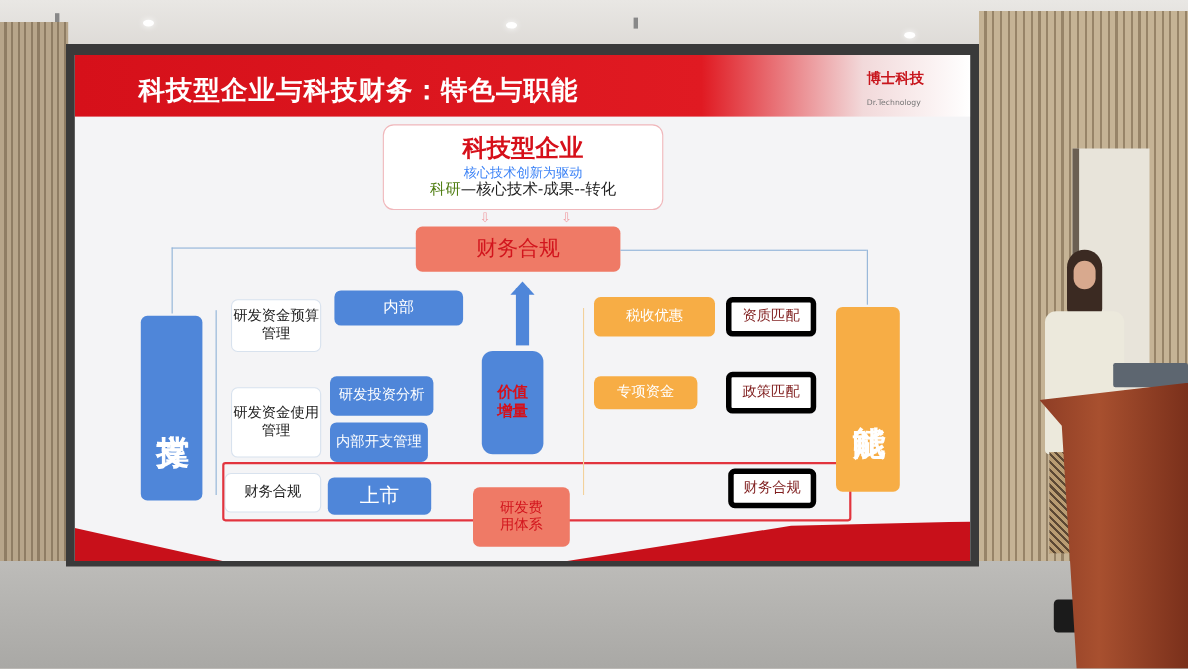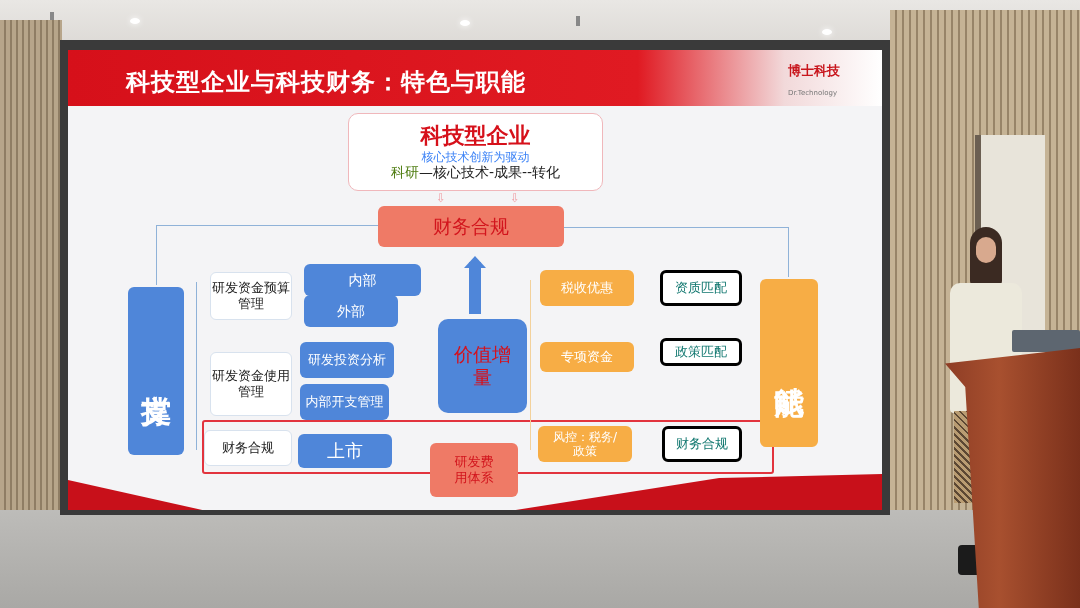--- a/index.html
+++ b/index.html
@@ -18,21 +18,21 @@
 #slide-title{left:58px;top:16px;color:#fff;font-size:24px;font-weight:bold;letter-spacing:1px;font-family:"DejaVu Sans",sans-serif}
 #logo{left:708px;top:12px;width:100px;height:40px;text-align:left}
 #logo-cn{font-size:13px;color:#c8161d;font-weight:bold;display:block;padding-left:12px}
 #logo-en{font-size:7px;color:#777;padding-left:12px}
 #bottom-wave{left:0;top:430px;width:814px;height:40px;background:#c8101a;clip-path:polygon(0 0,22% 100%,0 100%);}
 #bottom-wave2{left:0;top:420px;width:814px;height:40px;background:#c8101a;clip-path:polygon(55% 100%,80% 20%,100% 10%,100% 100%)}
 .box{position:absolute;display:flex;align-items:center;justify-content:center;text-align:center;border-radius:6px;line-height:1.2}
 .blue{background:#4f86d9;color:#fff}
 .orange{background:#f7ad45;color:#fff}
 .white{background:#fff;border:1px solid #d8e2ee;color:#222}
-.whiteO{background:#fff;border:3px solid #000000;color:#0f766e}
+.whiteO{background:#fff;border:5px solid #000000;color:#7f1d1d}
 .salmon{background:#ef7a66;color:#d2151d}
 .line{position:absolute;background:#8fb2d8}
 .redframe{position:absolute;border:2px solid #e2343e;border-radius:3px}
 #presenter{left:932px;top:225px;width:100px;height:370px}
 #podium{left:945px;top:348px;width:135px;height:260px;background:linear-gradient(90deg,#8e3d25,#a8502f 40%,#7a301b);clip-path:polygon(0 6%,100% 0,100% 100%,25% 100%,15% 15%)}
 #laptop{left:1012px;top:330px;width:68px;height:22px;background:#5d6670;border-radius:2px}
 </style>
 </head>
 <body>
 
@@ -76,38 +76,36 @@
   <div class="line" style="left:720px;top:177px;width:1px;height:50px"></div>
 
   <div class="box blue" style="left:60px;top:237px;width:56px;height:168px;font-size:30px;font-weight:bold;flex-direction:column;writing-mode:vertical-rl">支撑</div>
 
   <div class="line" style="left:128px;top:232px;width:1px;height:168px"></div>
   <div class="box white" style="left:142px;top:222px;width:82px;height:48px;font-size:13px">研发资金预算管理</div>
   <div class="box white" style="left:142px;top:302px;width:82px;height:64px;font-size:13px">研发资金使用管理</div>
   <div class="box white" style="left:136px;top:380px;width:88px;height:36px;font-size:13px">财务合规</div>
 
   <div class="box blue" style="left:236px;top:214px;width:117px;height:32px;font-size:14px">内部</div>
-  <div class="box blue" style="left:236px;top:245px;width:94px;height:32px;font-size:14px">外部</div>
   <div class="box blue" style="left:232px;top:292px;width:94px;height:36px;font-size:13px">研发投资分析</div>
   <div class="box blue" style="left:232px;top:334px;width:89px;height:36px;font-size:13px">内部开支管理</div>
   <div class="box blue" style="left:230px;top:384px;width:94px;height:34px;font-size:18px">上市</div>
 
   <div class="redframe" style="left:134px;top:370px;width:572px;height:54px"></div>
 
   <div class="abs" style="left:401px;top:212px;width:12px;height:52px;background:#4f86d9"></div>
   <div class="abs" style="left:396px;top:206px;width:0;height:0;border-left:11px solid transparent;border-right:11px solid transparent;border-bottom:12px solid #4f86d9"></div>
-  <div class="box blue" style="left:370px;top:269px;width:89px;height:94px;border-radius:10px;color:#d6101a;font-size:19px;font-weight:normal;padding:0 10px">价值增量</div>
+  <div class="box blue" style="left:370px;top:269px;width:56px;height:94px;border-radius:10px;color:#d6101a;font-size:14px;font-weight:bold;padding:0 10px">价值增量</div>
 
   <div class="line" style="left:462px;top:230px;width:1px;height:170px;background:#f3d19b"></div>
-  <div class="box orange" style="left:472px;top:220px;width:94px;height:36px;font-size:13px">税收优惠</div>
+  <div class="box orange" style="left:472px;top:220px;width:110px;height:36px;font-size:13px">税收优惠</div>
   <div class="box orange" style="left:472px;top:292px;width:94px;height:30px;font-size:13px">专项资金</div>
-  <div class="box orange" style="left:470px;top:376px;width:94px;height:36px;font-size:12px;padding:0 12px">风控：税务/政策</div>
 
   <div class="box whiteO" style="left:592px;top:220px;width:82px;height:36px;font-size:13px">资质匹配</div>
-  <div class="box whiteO" style="left:592px;top:288px;width:82px;height:28px;font-size:13px">政策匹配</div>
+  <div class="box whiteO" style="left:592px;top:288px;width:82px;height:38px;font-size:13px">政策匹配</div>
   <div class="box whiteO" style="left:594px;top:376px;width:80px;height:36px;font-size:13px">财务合规</div>
 
   <div class="box orange" style="left:692px;top:229px;width:58px;height:168px;font-size:30px;font-weight:bold;writing-mode:vertical-rl">赋能</div>
 
   <div class="box salmon" style="left:362px;top:393px;width:88px;height:54px;font-size:13px;padding:0 24px">研发费用体系</div>
 </div>
 
 <div id="presenter" class="abs">
   <div class="abs" style="left:38px;top:2px;width:32px;height:60px;background:#3b2a22;border-radius:16px 16px 6px 6px"></div>
   <div class="abs" style="left:44px;top:12px;width:20px;height:26px;background:#d8a98e;border-radius:10px"></div>

